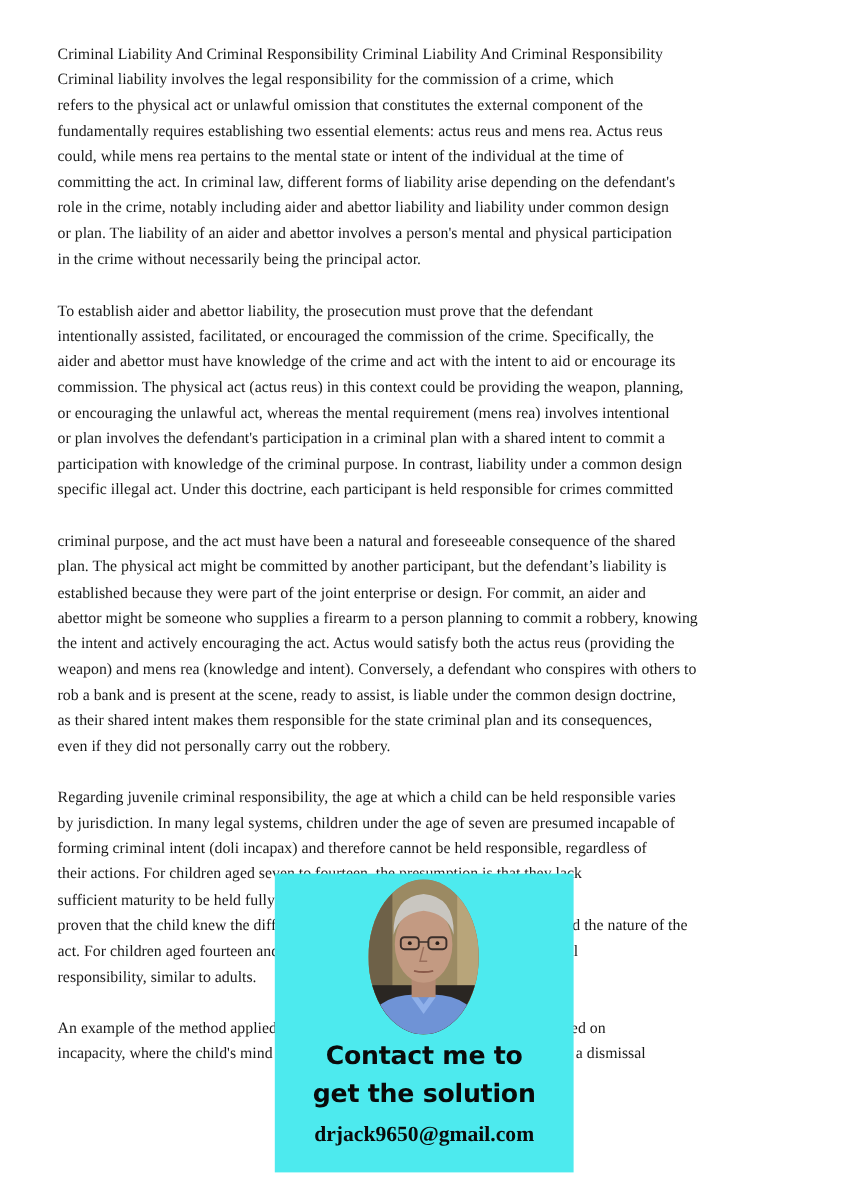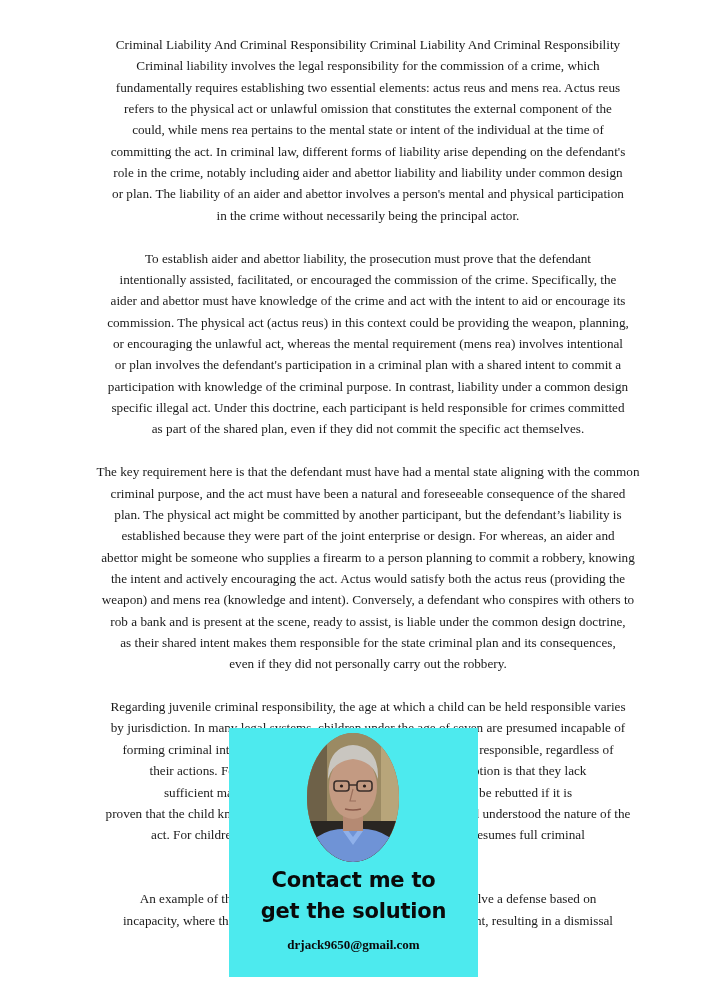--- a/index.html
+++ b/index.html
@@ -18,21 +18,20 @@
     .page {
       position: absolute;
       left: 48px;
       top: 34px;
       width: 640px;
     }
     .para {
       margin: 0 0 21.5px 0;
       font-size: 13.2px;
       line-height: 21.35px;
-      text-align: center;
     }
     .line {
       display: block;
       white-space: nowrap;
     }
     .promo {
       position: absolute;
       left: 229px;
       top: 728px;
       width: 249px;
@@ -64,56 +63,54 @@
       letter-spacing: -0.2px;
     }
     .promo-email {
       position: absolute;
       left: 0;
       top: 204px;
       width: 249px;
       text-align: center;
       font-family: "Liberation Serif", "DejaVu Serif", serif;
       font-weight: bold;
-      font-size: 13px;
+      font-size: 18px;
       line-height: 26px;
       color: #0a0a0a;
     }
   </style>
 </head>
 <body>
 
 <div class="page">
   <p class="para">
     <span class="line">Criminal Liability And Criminal Responsibility Criminal Liability And Criminal Responsibility</span>
     <span class="line">Criminal liability involves the legal responsibility for the commission of a crime, which</span>
+    <span class="line">refers to the physical act or unlawful omission that constitutes the external component of the</span>
     <span class="line">fundamentally requires establishing two essential elements: actus reus and mens rea. Actus reus</span>
-    <span class="line">refers to the physical act or unlawful omission that constitutes the external component of the</span>
     <span class="line">could, while mens rea pertains to the mental state or intent of the individual at the time of</span>
     <span class="line">committing the act. In criminal law, different forms of liability arise depending on the defendant's</span>
     <span class="line">role in the crime, notably including aider and abettor liability and liability under common design</span>
     <span class="line">or plan. The liability of an aider and abettor involves a person's mental and physical participation</span>
     <span class="line">in the crime without necessarily being the principal actor.</span>
   </p>
   <p class="para">
     <span class="line">To establish aider and abettor liability, the prosecution must prove that the defendant</span>
     <span class="line">intentionally assisted, facilitated, or encouraged the commission of the crime. Specifically, the</span>
     <span class="line">aider and abettor must have knowledge of the crime and act with the intent to aid or encourage its</span>
     <span class="line">commission. The physical act (actus reus) in this context could be providing the weapon, planning,</span>
     <span class="line">or encouraging the unlawful act, whereas the mental requirement (mens rea) involves intentional</span>
     <span class="line">or plan involves the defendant's participation in a criminal plan with a shared intent to commit a</span>
     <span class="line">participation with knowledge of the criminal purpose. In contrast, liability under a common design</span>
     <span class="line">specific illegal act. Under this doctrine, each participant is held responsible for crimes committed</span>
-    <span class="line">as part of the shared plan, even if they did not commit the specific act themselves.</span>
   </p>
   <p class="para">
-    <span class="line">The key requirement here is that the defendant must have had a mental state aligning with the common</span>
     <span class="line">criminal purpose, and the act must have been a natural and foreseeable consequence of the shared</span>
     <span class="line">plan. The physical act might be committed by another participant, but the defendant’s liability is</span>
-    <span class="line">established because they were part of the joint enterprise or design. For whereas, an aider and</span>
+    <span class="line">established because they were part of the joint enterprise or design. For commit, an aider and</span>
     <span class="line">abettor might be someone who supplies a firearm to a person planning to commit a robbery, knowing</span>
     <span class="line">the intent and actively encouraging the act. Actus would satisfy both the actus reus (providing the</span>
     <span class="line">weapon) and mens rea (knowledge and intent). Conversely, a defendant who conspires with others to</span>
     <span class="line">rob a bank and is present at the scene, ready to assist, is liable under the common design doctrine,</span>
     <span class="line">as their shared intent makes them responsible for the state criminal plan and its consequences,</span>
     <span class="line">even if they did not personally carry out the robbery.</span>
   </p>
   <p class="para">
     <span class="line">Regarding juvenile criminal responsibility, the age at which a child can be held responsible varies</span>
     <span class="line">by jurisdiction. In many legal systems, children under the age of seven are presumed incapable of</span>

